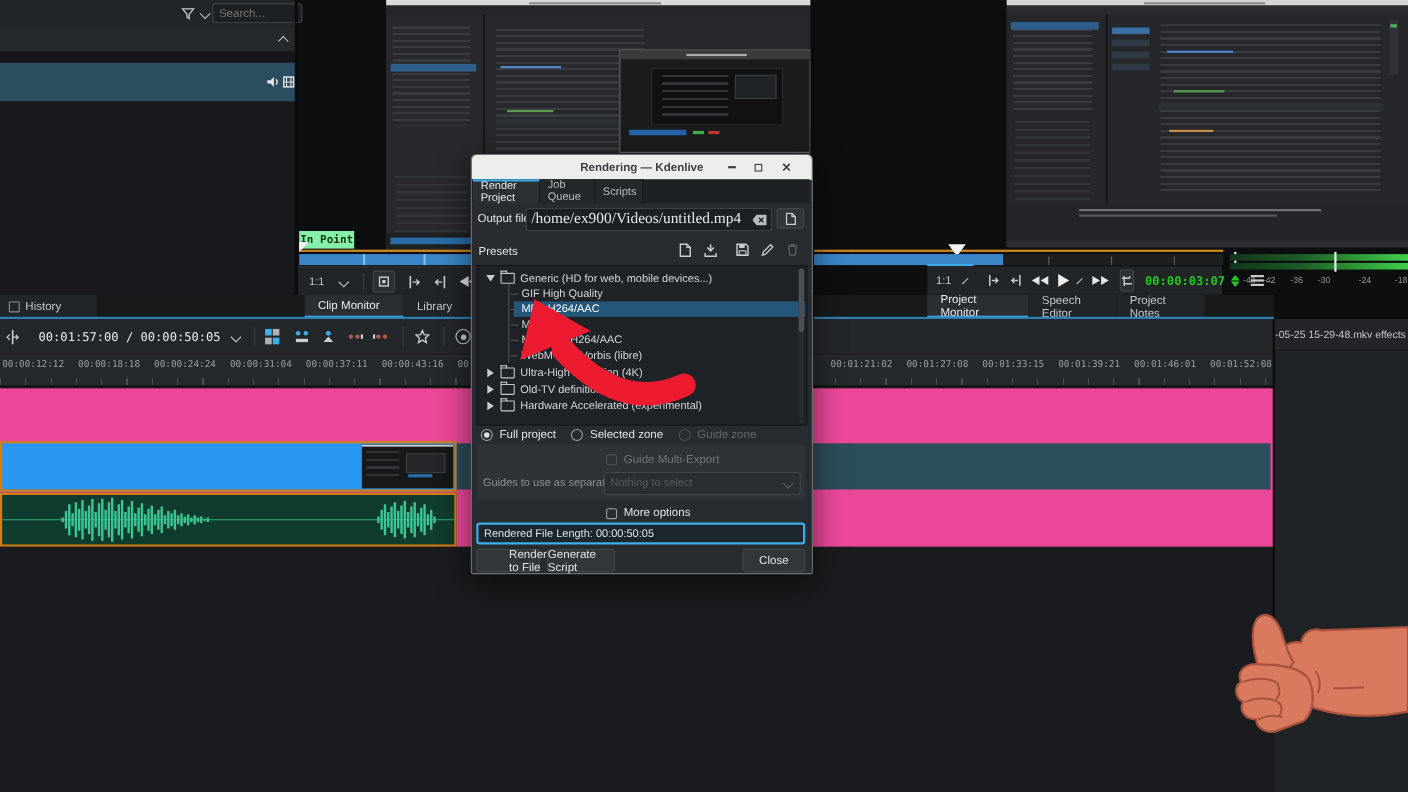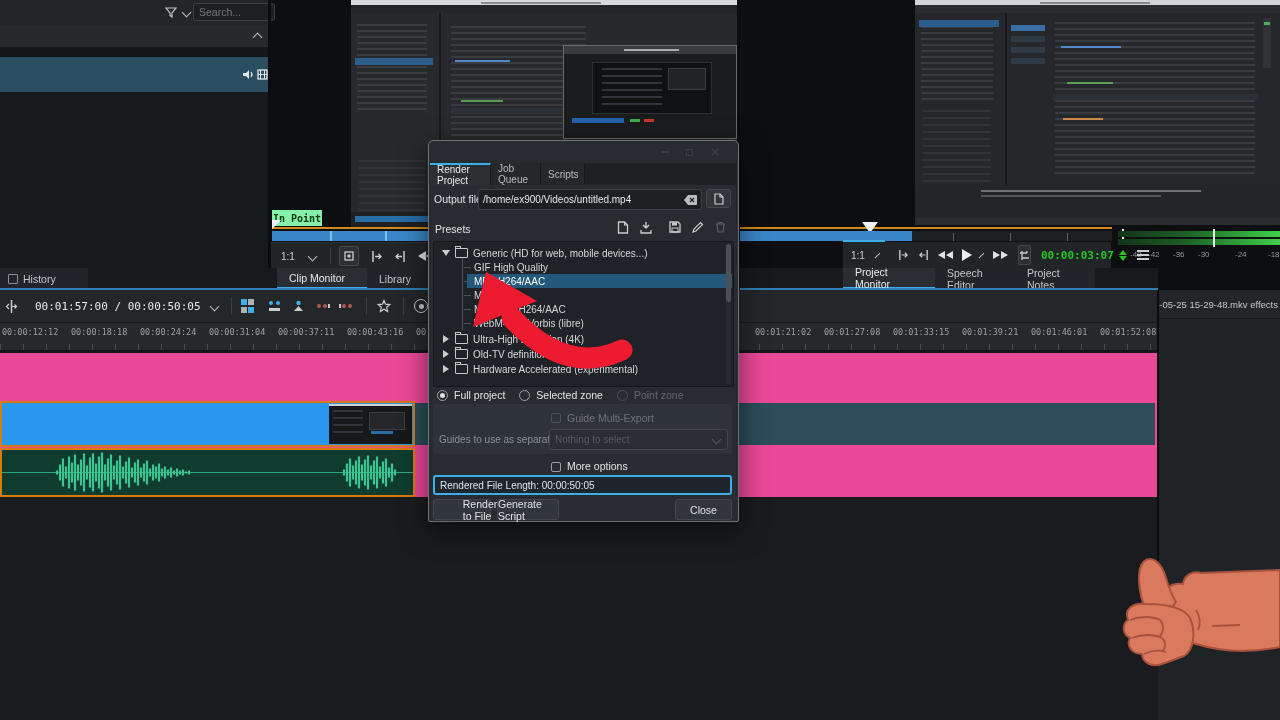--- a/index.html
+++ b/index.html
@@ -380,20 +380,23 @@
 
   <div class="abs" style="left:1158px;top:290px;width:122px;height:430px;background:#202326;">
     <div class="abs" style="left:0;top:0;width:122px;height:28px;background:#232528;border-bottom:1px solid #17191b;display:flex;align-items:center;justify-content:flex-end;overflow:hidden;">
       <span style="font-size:9.5px;color:#c3c7ca;white-space:nowrap;padding-right:2px;">2025-05-25 15-29-48.mkv effects</span>
     </div>
   </div>
   <div class="abs" style="left:1157px;top:290px;width:2px;height:370px;background:#0b0c0d;"></div>
   <div class="abs" style="left:737px;top:0;width:3px;height:290px;background:#0b0c0d;"></div>
 
   <div class="abs" id="dlg">
+    <div class="titlebar">
+      <span class="t">Rendering — Kdenlive</span>
+    </div>
     <span class="winbtn" style="right:66px;">
         <span style="width:7px;height:1.6px;background:#3b3e40;"></span>
       </span>
     <span class="winbtn" style="right:42px;">
         <span style="width:7px;height:7px;border:1.4px solid #3b3e40;box-sizing:border-box;"></span>
       </span>
     <span class="winbtn" style="right:16px;">
       <svg width="8" height="8" viewBox="0 0 8 8">
           <path d="M1 1 L7 7 M7 1 L1 7" stroke="#3b3e40" stroke-width="1.5"></path>
         </svg>
@@ -405,21 +408,21 @@
       </div>
     <div class="dtab" style="left:62px;top:22px;width:50px;">
         <span>Job Queue</span>
       </div>
     <div class="dtab" style="left:112px;top:22px;width:44px;">
         <span>Scripts</span>
       </div>
 
     <span class="abs" style="left:5px;top:52px;font-size:10.5px;color:#dfe3e6;">Output file</span>
     <div class="abs field" style="left:49px;top:48px;width:222px;height:19px;display:flex;align-items:center;">
-      <input readonly="" style="flex: 1 1 0%; background: transparent; border: none; outline: none; color: rgb(228, 231, 233); font-size: 10px; padding: 0px 4px; font-family: Liberation Sans, sans-serif;" value="/home/ex900/Videos/untitled.mp4">
+      <input readonly="" style="flex: 1 1 0%; background: transparent; border: none; outline: none; color: rgb(228, 231, 233); font-size: 14px; padding: 0px 4px; font-family: Liberation Serif, serif;" value="/home/ex900/Videos/untitled.mp4">
       <span style="margin-right:4px;">
         <svg width="13" height="10" viewBox="0 0 13 10">
             <path d="M4 0 h8 a1 1 0 0 1 1 1 v8 a1 1 0 0 1 -1 1 h-8 L0 5 Z" fill="#b9bdc0"></path>
             <path d="M6 3 L10 7 M10 3 L6 7" stroke="#1d2023" stroke-width="1.2"></path>
           </svg>
       </span>
     </div>
     <div class="abs btn" style="left:277px;top:48px;width:25px;height:19px;">
       <svg width="10" height="12" viewBox="0 0 10 12">
           <path d="M1 1 h5 l3 3 v7 h-8 z" fill="none" stroke="#c9cdd0" stroke-width="1.2"></path>
@@ -507,21 +510,21 @@
         <div class="abs" style="left:0;top:0;width:5px;height:58px;background:#4a5055;border-radius:3px;"></div>
       </div>
     </div>
 
     <div class="abs" style="left:8px;top:248px;display:flex;align-items:center;">
       <span class="radio on"></span>
       <span style="margin-left:6px;font-size:10.5px;">Full project</span>
       <span class="radio" style="margin-left:14px;"></span>
       <span style="margin-left:6px;font-size:10.5px;">Selected zone</span>
       <span class="radio dis" style="margin-left:14px;"></span>
-      <span style="margin-left:6px;font-size:10.5px;color:#62676b;">Point zone</span>
+      <span style="margin-left:6px;font-size:10.5px;color:#62676b;">Guide zone</span>
     </div>
 
     <div class="abs" style="left:4px;top:263px;width:299px;height:50px;background:#2e3338;border-radius:3px;">
       <div class="abs" style="left:118px;top:8px;display:flex;align-items:center;">
         <span class="cbox dis"></span>
         <span style="margin-left:6px;font-size:10.5px;color:#6f7478;">Guide Multi-Export</span>
       </div>
       <span class="abs" style="left:6px;top:30px;font-size:10px;color:#8c9194;">Guides to use as separator:</span>
       <div class="abs" style="left:116px;top:25px;width:177px;height:19px;background:#2a2e32;border:1px solid #41464b;border-radius:3px;display:flex;align-items:center;">
         <span style="flex:1;padding-left:5px;font-size:10px;color:#565b60;">Nothing to select</span>

